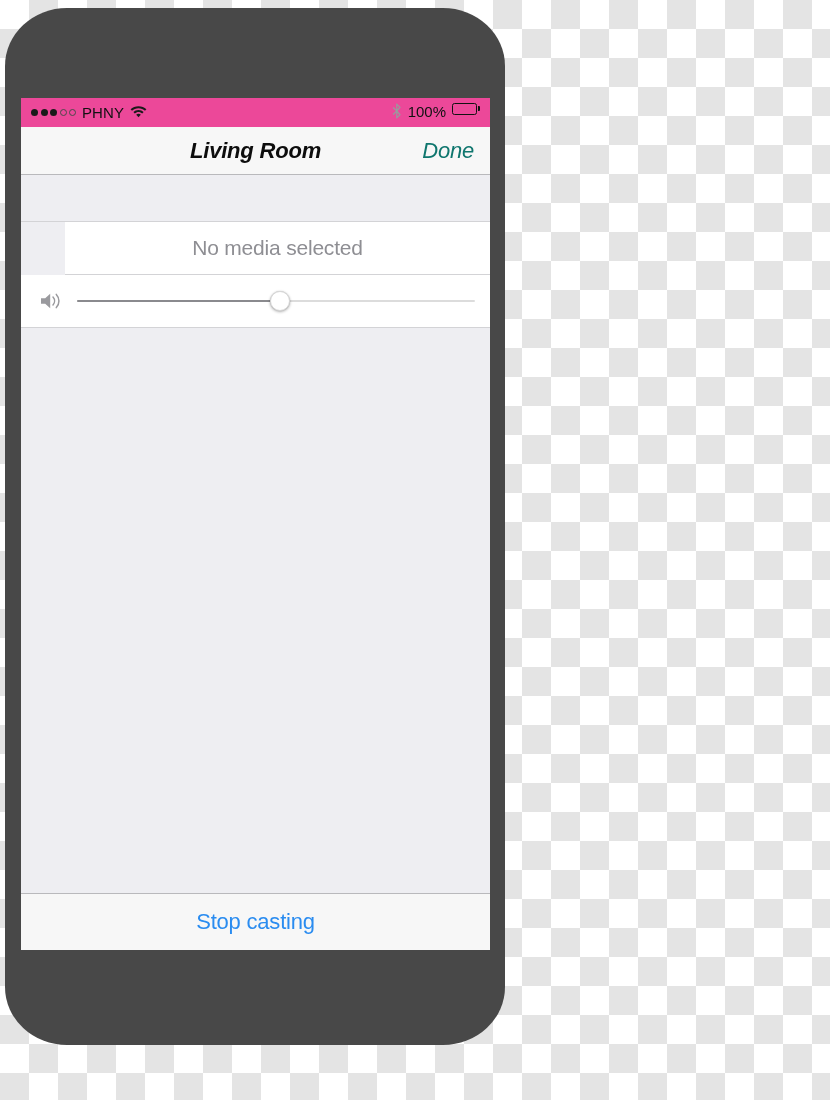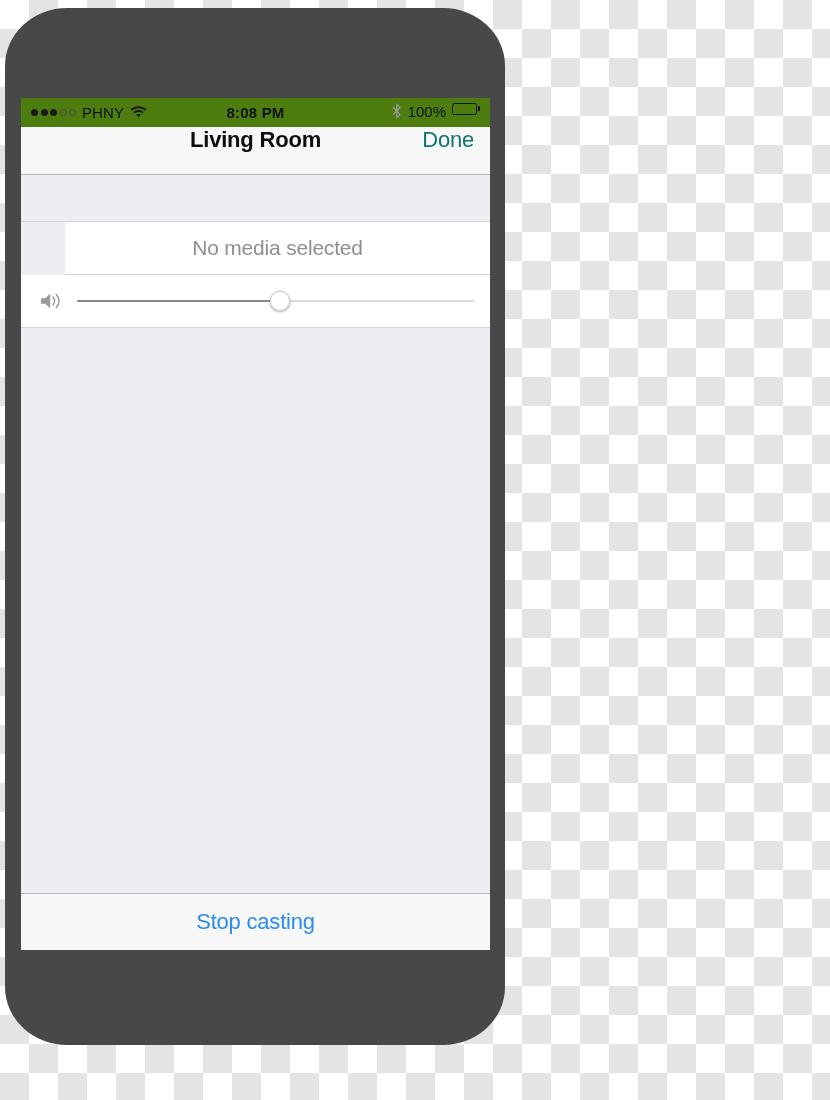--- a/index.html
+++ b/index.html
@@ -48,21 +48,21 @@
     height: 852px;
     background: #eeeef2;
     overflow: hidden;
     display: flex;
     flex-direction: column;
   }
 
   
   .status-bar {
     height: 29px;
-    background: #4d7c0f;
+    background: #ec4899;
     display: flex;
     align-items: center;
     position: relative;
     flex: none;
     padding: 0 10px;
     box-sizing: border-box;
   }
   .status-left {
     display: flex;
     align-items: center;
@@ -135,25 +135,26 @@
     border-radius: 0 1px 1px 0;
     margin-left: 1px;
   }
 
   
   .nav-bar {
     height: 48px;
     background: #f7f7f7;
     border-bottom: 1px solid #b9b9bc;
     display: flex;
-    align-items: flex-start;
+    align-items: center;
     position: relative;
     flex: none;
     padding: 0 16px;
     box-sizing: border-box;
+    font-style: italic;
   }
   .nav-title {
     position: absolute;
     left: 0; right: 0;
     text-align: center;
     font-size: 22px;
     font-weight: bold;
     color: #0d0d0d;
     letter-spacing: -0.2px;
   }
@@ -289,21 +290,20 @@
           <span class="carrier">PHNY</span>
           <span>
             <svg width="17" height="13" viewBox="0 0 17 13">
               <path d="M8.5 1.2C5.4 1.2 2.6 2.4 0.6 4.3L2.0 5.8C3.7 4.2 5.9 3.2 8.5 3.2C11.1 3.2 13.3 4.2 15.0 5.8L16.4 4.3C14.4 2.4 11.6 1.2 8.5 1.2Z" fill="#1a1a1a"></path>
               <path d="M8.5 5.0C6.5 5.0 4.7 5.8 3.4 7.0L4.8 8.5C5.8 7.6 7.1 7.0 8.5 7.0C9.9 7.0 11.2 7.6 12.2 8.5L13.6 7.0C12.3 5.8 10.5 5.0 8.5 5.0Z" fill="#1a1a1a"></path>
               <path d="M8.5 8.8C7.6 8.8 6.8 9.2 6.2 9.8L8.5 12.2L10.8 9.8C10.2 9.2 9.4 8.8 8.5 8.8Z" fill="#1a1a1a"></path>
             </svg>
           </span>
         </div>
 
-        <div class="status-center">8:08 PM</div>
 
         <div class="status-right">
           <span>
             <svg width="10" height="16" viewBox="0 0 10 16">
               <path d="M4.2 0.4 L4.2 6.4 L1.6 4.0 L0.7 4.9 L3.9 8.0 L0.7 11.1 L1.6 12.0 L4.2 9.6 L4.2 15.6 L4.9 15.6 L8.8 11.8 L5.7 8.0 L8.8 4.2 L4.9 0.4 Z M5.4 2.5 L7.2 4.3 L5.4 6.2 Z M5.4 9.8 L7.2 11.7 L5.4 13.5 Z" fill="#9a9a9e"></path>
             </svg>
           </span>
           <span class="batt-pct">100%</span>
           <span class="batt-icon">
             <span class="batt-body">

